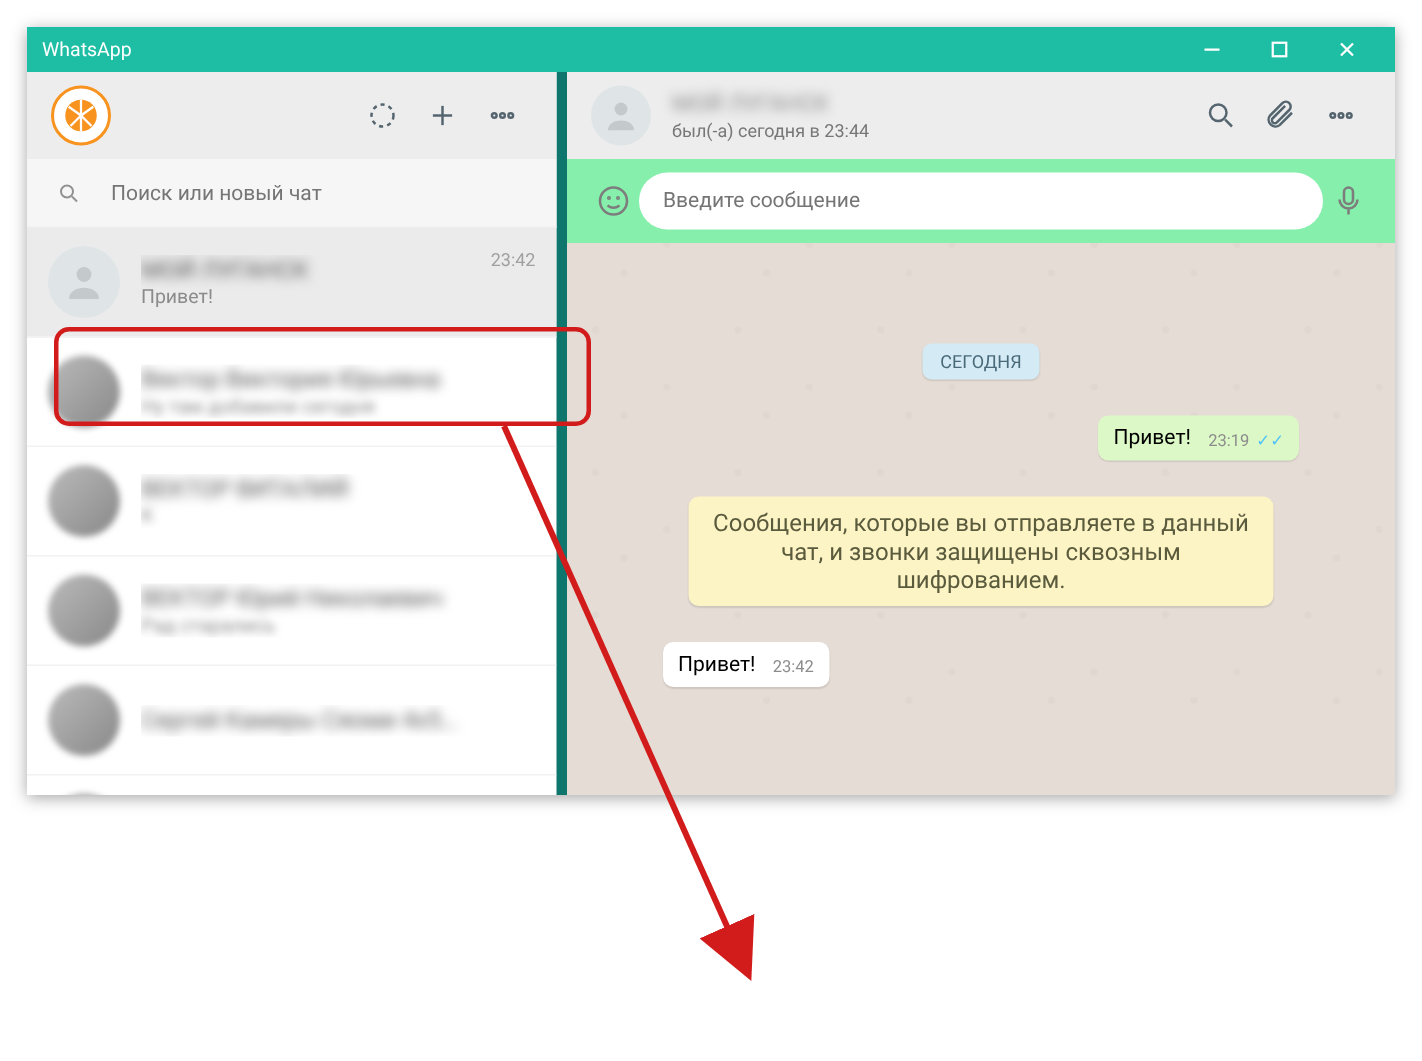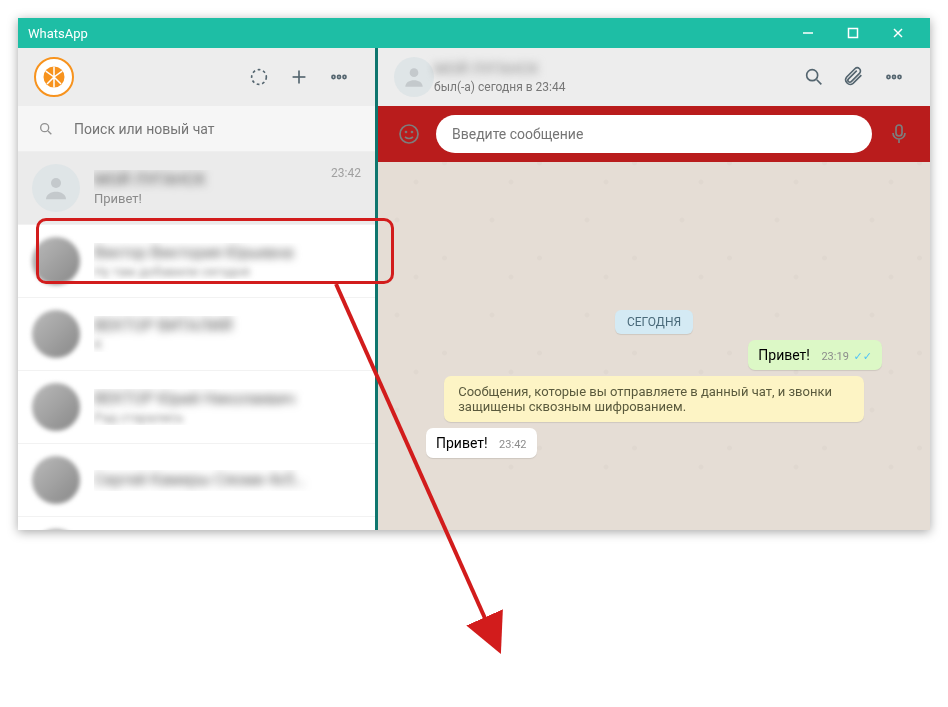--- a/index.html
+++ b/index.html
@@ -3,21 +3,21 @@
 <meta charset="utf-8">
 <style>
 *{box-sizing:border-box;margin:0;padding:0;font-family:-apple-system,BlinkMacSystemFont,"Segoe UI",Roboto,Helvetica,Arial,sans-serif}
 body{width:948px;height:707px;background:#fff;position:relative;overflow:hidden}
 .window{position:absolute;left:18px;top:18px;width:912px;height:512px;background:#fff;box-shadow:0 2px 10px rgba(0,0,0,.35)}
 .titlebar{height:30px;background:#1ebea5;display:flex;align-items:center;padding:0 10px;color:#fff;font-size:13px}
 .titlebar .title{flex:1}
 .titlebar .ctrl{width:45px;height:30px;display:flex;align-items:center;justify-content:center;cursor:pointer}
 .titlebar .ctrl svg{stroke:#fff;stroke-width:1.5;fill:none}
 .body{height:calc(100% - 30px);display:flex}
-.left{width:360px;display:flex;flex-direction:column;background:#fff;border-right:3px solid #0f766e}
+.left{width:360px;display:flex;flex-direction:column;background:#fff;border-right:7px solid #0f766e}
 .left-header{height:58px;background:#ededed;display:flex;align-items:center;padding:0 16px}
 .avatar{width:40px;height:40px;border-radius:50%;background:#dfe5e7;display:flex;align-items:center;justify-content:center;flex-shrink:0}
 .avatar.orange{background:#fff;border:2px solid #f7931e}
 .left-header .spacer{flex:1}
 .hicon{width:40px;height:40px;display:flex;align-items:center;justify-content:center;cursor:pointer}
 .hicon svg{stroke:#54656f;stroke-width:1.8;fill:none}
 .search-row{height:46px;background:#f6f6f6;display:flex;align-items:center;padding:0 14px;border-bottom:1px solid #eee}
 .search-row .sicon{width:28px;display:flex;align-items:center;justify-content:center}
 .search-row input{flex:1;border:none;background:transparent;font-size:14px;color:#333;outline:none;padding-left:14px}
 .chatlist{flex:1;overflow:hidden}
@@ -27,39 +27,39 @@
 .chat-item .ci-body{flex:1;margin-left:14px;overflow:hidden}
 .chat-item .ci-name{font-size:16px;color:#555;filter:blur(4px);white-space:nowrap}
 .chat-item.active .ci-name{filter:blur(4px)}
 .chat-item .ci-msg{font-size:13px;color:#8b8b8b;margin-top:2px;white-space:nowrap;overflow:hidden;text-overflow:ellipsis}
 .chat-item .ci-msg.blurred{filter:blur(3px)}
 .chat-item .ci-time{font-size:12px;color:#a0a0a0;position:absolute;right:14px;top:14px}
 .chat-item .ci-time.blurred{filter:blur(3px)}
 .highlight{position:absolute;border:3px solid #d21c1c;border-radius:10px;pointer-events:none}
 .right{flex:1;display:flex;flex-direction:column;background:#e5ddd5;position:relative}
 .right-header{height:58px;background:#ededed;display:flex;align-items:center;padding:0 16px;z-index:2}
-.right-header .rh-body{flex:1}
+.right-header .rh-body{margin-left:14px;flex:1}
 .right-header .rh-name{font-size:15px;color:#888;filter:blur(4px)}
 .right-header .rh-status{font-size:12px;color:#777;margin-top:2px}
 .chat-bg{position:absolute;inset:58px 0 56px 0;background:#e5ddd5;overflow:hidden}
 .chat-bg::before{content:"";position:absolute;inset:0;background:
  radial-gradient(circle at 20% 20%, rgba(0,0,0,.03) 2px, transparent 3px),
  radial-gradient(circle at 70% 60%, rgba(0,0,0,.03) 2px, transparent 3px),
  radial-gradient(circle at 40% 80%, rgba(0,0,0,.03) 2px, transparent 3px);
  background-size:95px 95px;opacity:.7}
-.chat-body{position:absolute;inset:58px 0 56px 0;display:flex;flex-direction:column;justify-content:flex-end;padding:16px 48px;gap:6px;z-index:1}
+.chat-body{position:absolute;inset:58px 0 56px 0;display:flex;flex-direction:column;justify-content:flex-end;padding:16px 64px;gap:24px;z-index:1}
 .date-badge{align-self:center;background:#d4eaf4;color:#4a6a7a;font-size:12px;padding:5px 12px;border-radius:6px;box-shadow:0 1px 1px rgba(0,0,0,.1)}
 .bubble{max-width:65%;border-radius:7px;padding:7px 10px;box-shadow:0 1px 1px rgba(0,0,0,.1);font-size:14px;position:relative}
 .bubble.out{align-self:flex-end;background:#dcf8c6}
 .bubble.in{align-self:flex-start;background:#fff}
 .bubble .txt{display:inline}
 .bubble .meta{display:inline-block;margin-left:8px;font-size:11px;color:#8c8c8c;vertical-align:bottom}
 .bubble .check{color:#4fc3f7;margin-left:2px}
-.notice{align-self:center;background:#fdf4c5;color:#5a5a3d;font-size:13px;padding:8px 14px;border-radius:7px;max-width:92%;box-shadow:0 1px 1px rgba(0,0,0,.1)}
-.input-bar{height:56px;background:#b91c1c;display:flex;align-items:center;padding:0 14px;gap:10px;z-index:2}
+.notice{align-self:center;background:#fdf4c5;color:#5a5a3d;font-size:16px;padding:8px 14px;border-radius:7px;text-align:center;max-width:92%;box-shadow:0 1px 1px rgba(0,0,0,.1)}
+.input-bar{height:56px;background:#86efac;display:flex;align-items:center;padding:0 14px;z-index:2}
 .input-bar .ibicon{width:34px;height:34px;display:flex;align-items:center;justify-content:center;cursor:pointer}
 .input-bar input{flex:1;height:38px;border:none;border-radius:19px;background:#fff;padding:0 16px;font-size:14px;outline:none}
 .arrow{position:absolute;pointer-events:none;z-index:5}
 </style>
 </head>
 <body>
 
 <div class="window">
   <div class="titlebar">
     <span class="title">WhatsApp</span>

